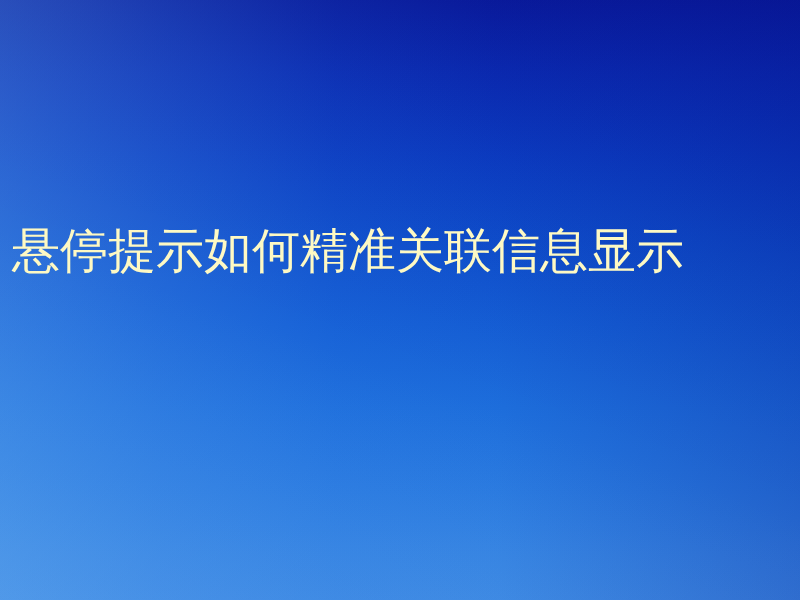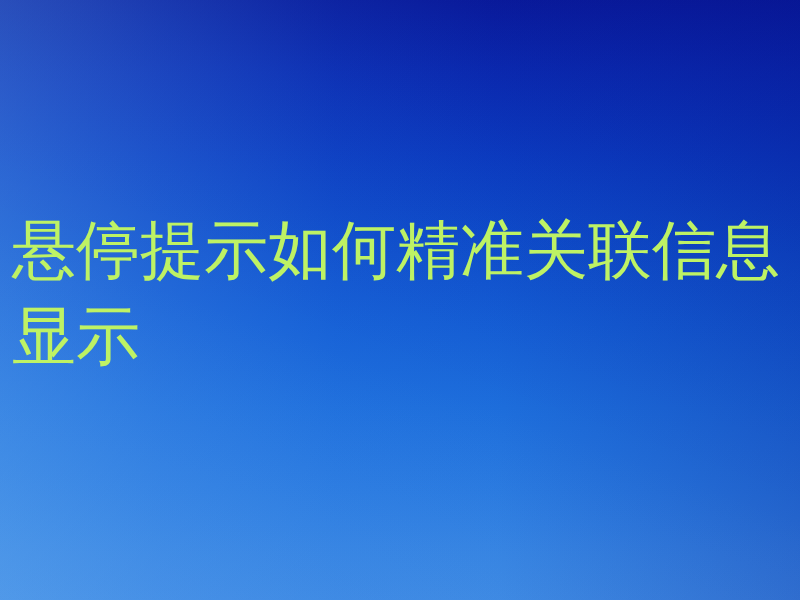--- a/index.html
+++ b/index.html
@@ -82,23 +82,23 @@
     display: block;
   }
 
   .headline {
     position: absolute;
     left: 12px;
     top: 207px;
     width: 786px;
     margin: 0;
     padding: 0;
-    color: #bef264;
+    color: #fef9c3;
     font-family: "DejaVu Sans", "Liberation Sans", sans-serif;
-    font-size: 64px;
+    font-size: 48px;
     font-weight: 400;
     line-height: 86px;
     letter-spacing: 0px;
     white-space: normal;
     word-break: break-all;
     text-align: left;
     -webkit-font-smoothing: antialiased;
   }
 </style>
 </head>

